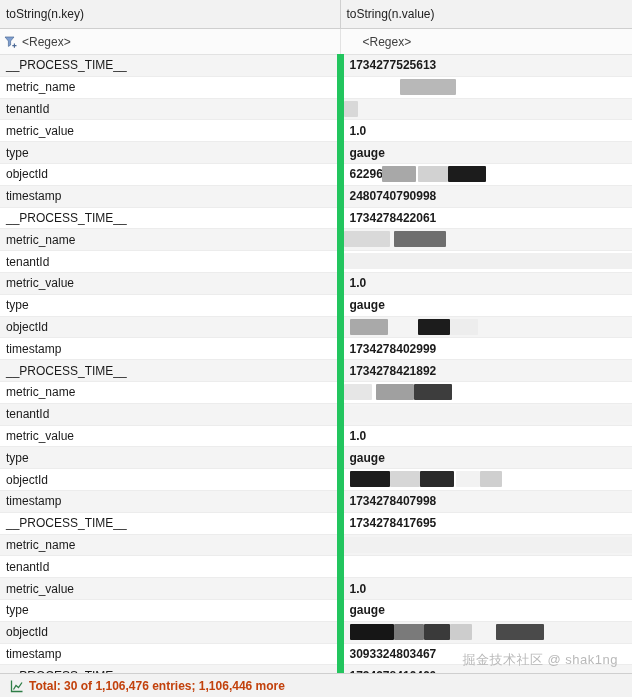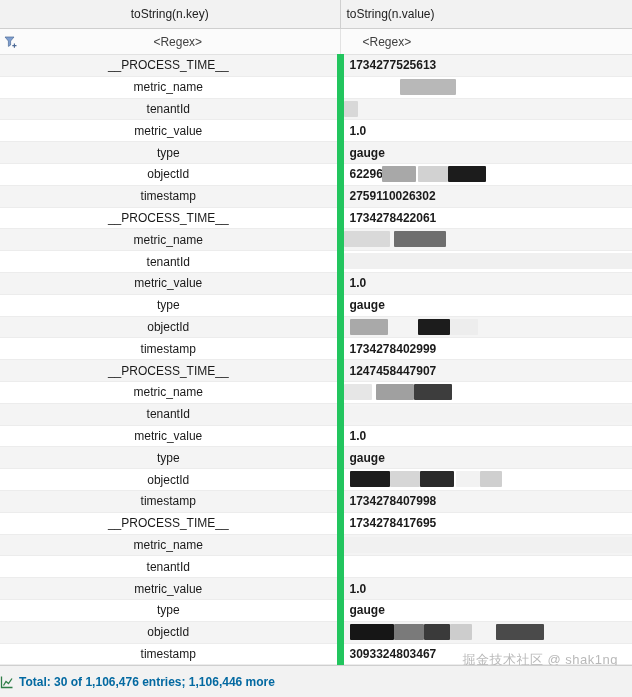--- a/index.html
+++ b/index.html
@@ -23,21 +23,21 @@
   }
   .hdr-row td {
     background: #f2f2f2;
     border-bottom: 1px solid #cfcfcf;
     height: 28px;
     padding: 0 6px;
     font-size: 12px;
     color: #222;
     vertical-align: middle;
   }
-  .col-key { width: 340px; text-align: center; }
+  .col-key { width: 340px; }
   .col-val { width: 292px; margin-top: 15px; }
   .hdr-row td.col-key { border-right: 1px solid #cfcfcf; }
   .regex-row td {
     height: 25px;
     padding: 0 6px 0 22px;
     color: #404040;
     background: #fbfbfb;
     border-bottom: 1px solid #e2e2e2;
     vertical-align: middle;
     position: relative;
@@ -70,30 +70,30 @@
     position: absolute;
     top: 2px;
     height: 16px;
     border-radius: 1px;
   }
   .footer {
     position: absolute;
     left: 0;
     bottom: 0;
     width: 632px;
-    height: 32px;
+    height: 24px;
     background: #f2f2f2;
     border-top: 1px solid #cfcfcf;
     display: flex;
     align-items: center;
-    padding-left: 0;
+    padding-left: 10px;
     box-sizing: border-box;
     font-size: 12px;
     font-weight: bold;
-    color: #0369a1;
+    color: #c2410c;
   }
   .footer .stat-icon {
     width: 14px;
     height: 14px;
     margin-right: 5px;
     color: #2d7d46;
     flex: 0 0 auto;
   }
   .watermark {
     position: absolute;
@@ -162,21 +162,21 @@
       <tr class="data-row odd">
         <td class="col-key">type</td>
         <td class="col-val val-cell">gauge</td>
       </tr>
       <tr class="data-row even">
         <td class="col-key">objectId</td>
         <td class="col-val val-cell">62296<span class="redact" style="left: 38px; width: 34px; background: rgb(168, 168, 168);"></span><span class="redact" style="left: 74px; width: 30px; background: rgb(210, 210, 210);"></span><span class="redact" style="left: 104px; width: 38px; background: rgb(28, 28, 28);"></span></td>
       </tr>
       <tr class="data-row odd">
         <td class="col-key">timestamp</td>
-        <td class="col-val val-cell">2759110026302</td>
+        <td class="col-val val-cell">2480740790998</td>
       </tr>
       <tr class="data-row even">
         <td class="col-key">__PROCESS_TIME__</td>
         <td class="col-val val-cell">1734278422061</td>
       </tr>
       <tr class="data-row odd">
         <td class="col-key">metric_name</td>
         <td class="col-val val-cell">
           <span class="redact" style="left: 50px; width: 52px; background: rgb(110, 110, 110);"></span>
           <span class="redact" style="left: 0px; width: 46px; background: rgb(217, 217, 217);"></span>
@@ -203,21 +203,21 @@
           <span class="redact" style="left: 74px; width: 32px; background: rgb(28, 28, 28);"></span>
           <span class="redact" style="left: 106px; width: 28px; background: rgb(237, 237, 237);"></span>
         </td>
       </tr>
       <tr class="data-row even">
         <td class="col-key">timestamp</td>
         <td class="col-val val-cell">1734278402999</td>
       </tr>
       <tr class="data-row odd">
         <td class="col-key">__PROCESS_TIME__</td>
-        <td class="col-val val-cell">1247458447907</td>
+        <td class="col-val val-cell">1734278421892</td>
       </tr>
       <tr class="data-row even">
         <td class="col-key">metric_name</td>
         <td class="col-val val-cell">
           <span class="redact" style="left: 32px; width: 38px; background: rgb(160, 160, 160);"></span>
           <span class="redact" style="left: 70px; width: 38px; background: rgb(61, 61, 61);"></span>
           <span class="redact" style="left: 0px; width: 28px; background: rgb(230, 230, 230);"></span>
         </td>
       </tr>
       <tr class="data-row odd">

